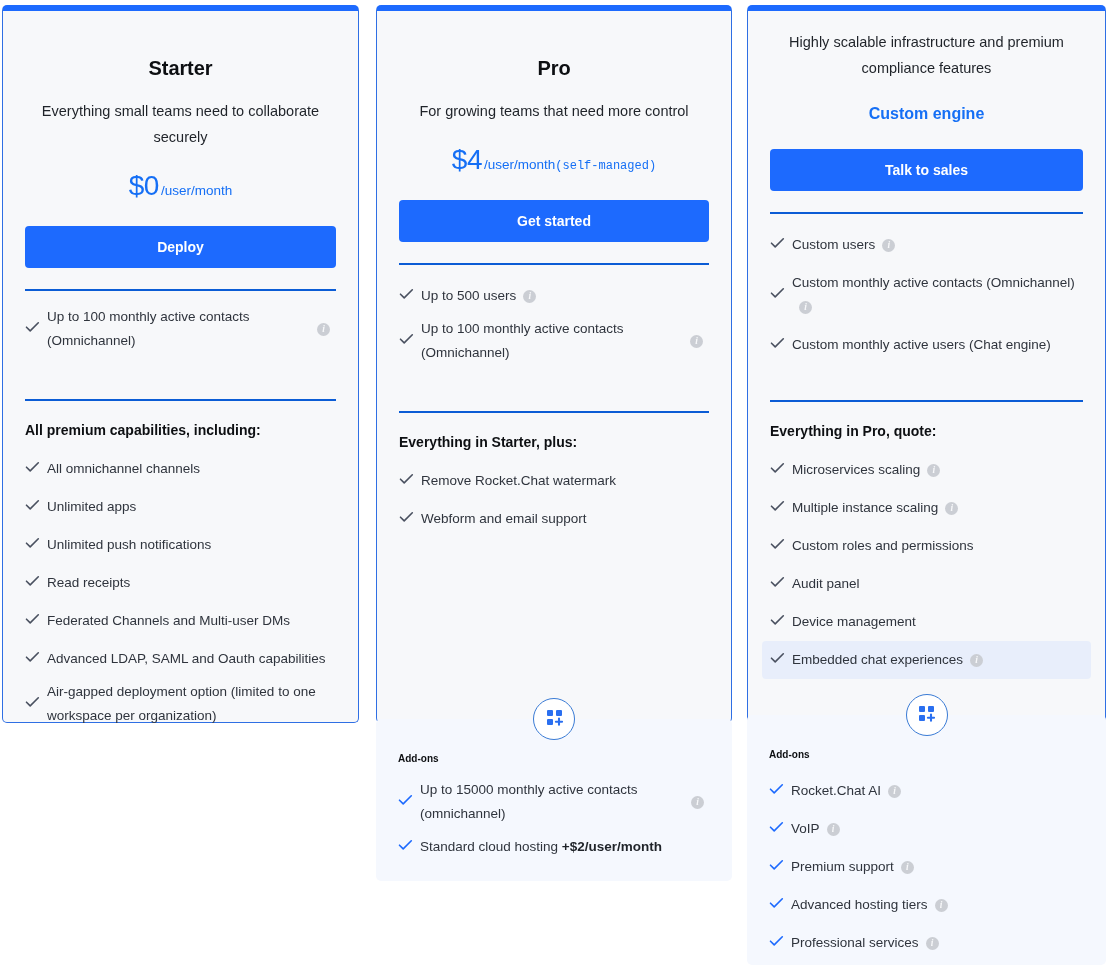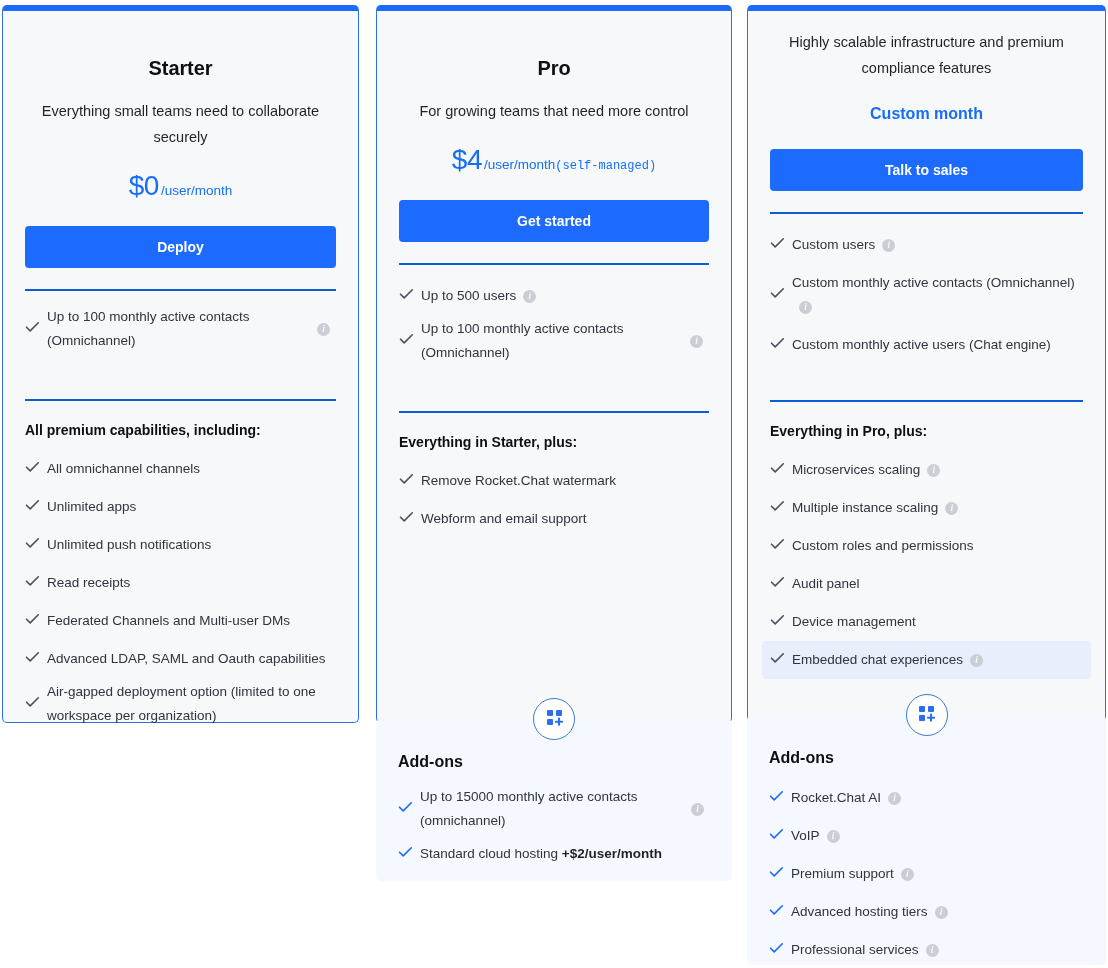--- a/index.html
+++ b/index.html
@@ -167,21 +167,21 @@
     left: 0;
     width: 100%;
     background: #f5f8fe;
     border-radius: 5px;
     padding: 34px 22px 30px 22px;
   }
   .plan.p1 .addons { top: 714px; height: 162px; }
   .plan.p2 .addons { top: 710px; height: 250px; }
 
   .addons-title {
-    font-size: 16px;
+    font-size: 10px;
     font-weight: bold;
     color: #0d0f12;
     margin-bottom: 8px;
   }
   .addons .feat-text { color: #2f343d; }
 
   
   .badge {
     position: absolute;
     left: 50%;
@@ -356,21 +356,21 @@
               </svg>
             </span>
             <span class="feat-text">Standard cloud hosting <span class="bold">+$2/user/month</span></span>
           </div>
         </div>
       </div>
     </div>
     <div class="plan p2">
       <div class="card">
         <div class="plan-tagline">Highly scalable infrastructure and premium compliance features</div>
-        <div class="price-custom">Custom month</div>
+        <div class="price-custom">Custom engine</div>
         <button class="cta">Talk to sales</button>
         <hr class="divider">
         <div class="feat-list">
           <div class="feat">
             <span class="check">
               <svg width="15" height="12" viewBox="0 0 15 12" fill="none" aria-hidden="true">
                 <path d="M1.5 6.2 L5.2 9.9 L13.3 1.8" stroke="#4a5160" stroke-width="1.6" stroke-linecap="round" stroke-linejoin="round" fill="none"></path>
               </svg>
             </span>
             <span class="feat-text">Custom users<span class="info">i</span></span>
@@ -386,21 +386,21 @@
           <div class="feat">
             <span class="check">
               <svg width="15" height="12" viewBox="0 0 15 12" fill="none" aria-hidden="true">
                 <path d="M1.5 6.2 L5.2 9.9 L13.3 1.8" stroke="#4a5160" stroke-width="1.6" stroke-linecap="round" stroke-linejoin="round" fill="none"></path>
               </svg>
             </span>
             <span class="feat-text">Custom monthly active users (Chat engine)</span>
           </div>
         </div>
         <hr class="divider gap">
-        <div class="section-title">Everything in Pro, plus:</div>
+        <div class="section-title">Everything in Pro, quote:</div>
         <div class="feat-list">
           <div class="feat">
             <span class="check">
               <svg width="15" height="12" viewBox="0 0 15 12" fill="none" aria-hidden="true">
                 <path d="M1.5 6.2 L5.2 9.9 L13.3 1.8" stroke="#4a5160" stroke-width="1.6" stroke-linecap="round" stroke-linejoin="round" fill="none"></path>
               </svg>
             </span>
             <span class="feat-text">Microservices scaling<span class="info">i</span></span>
           </div>
           <div class="feat">

